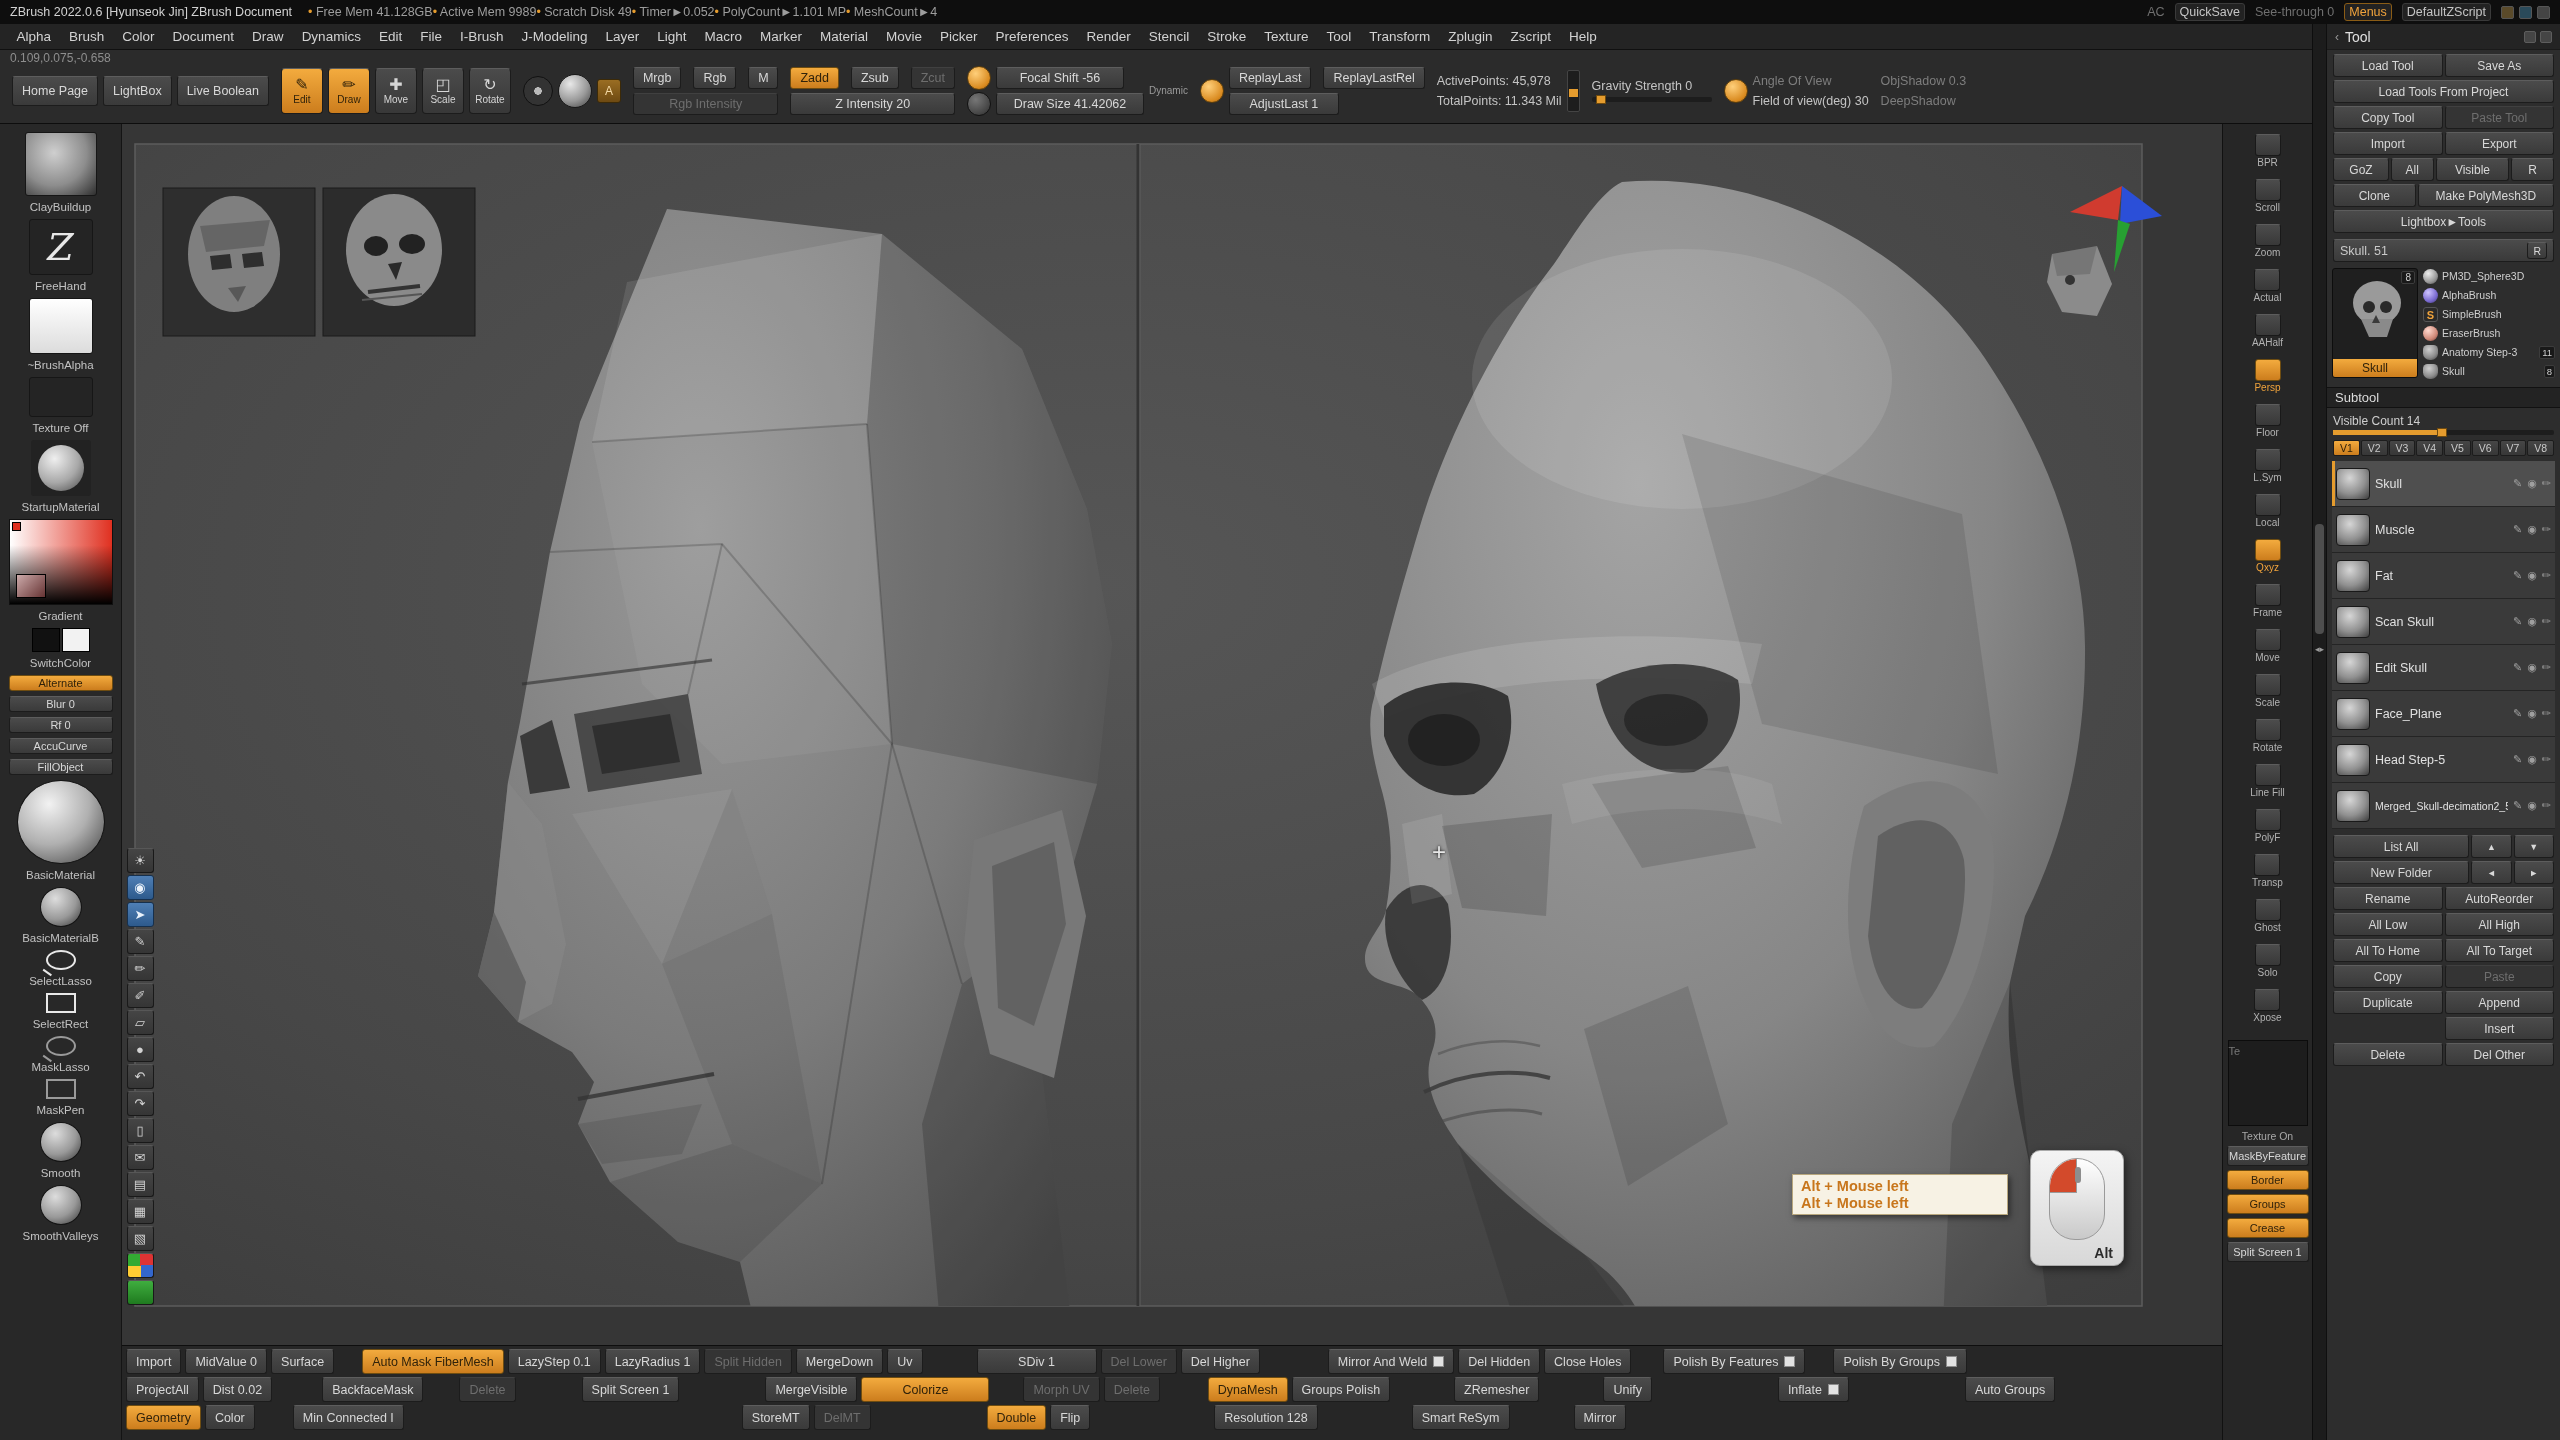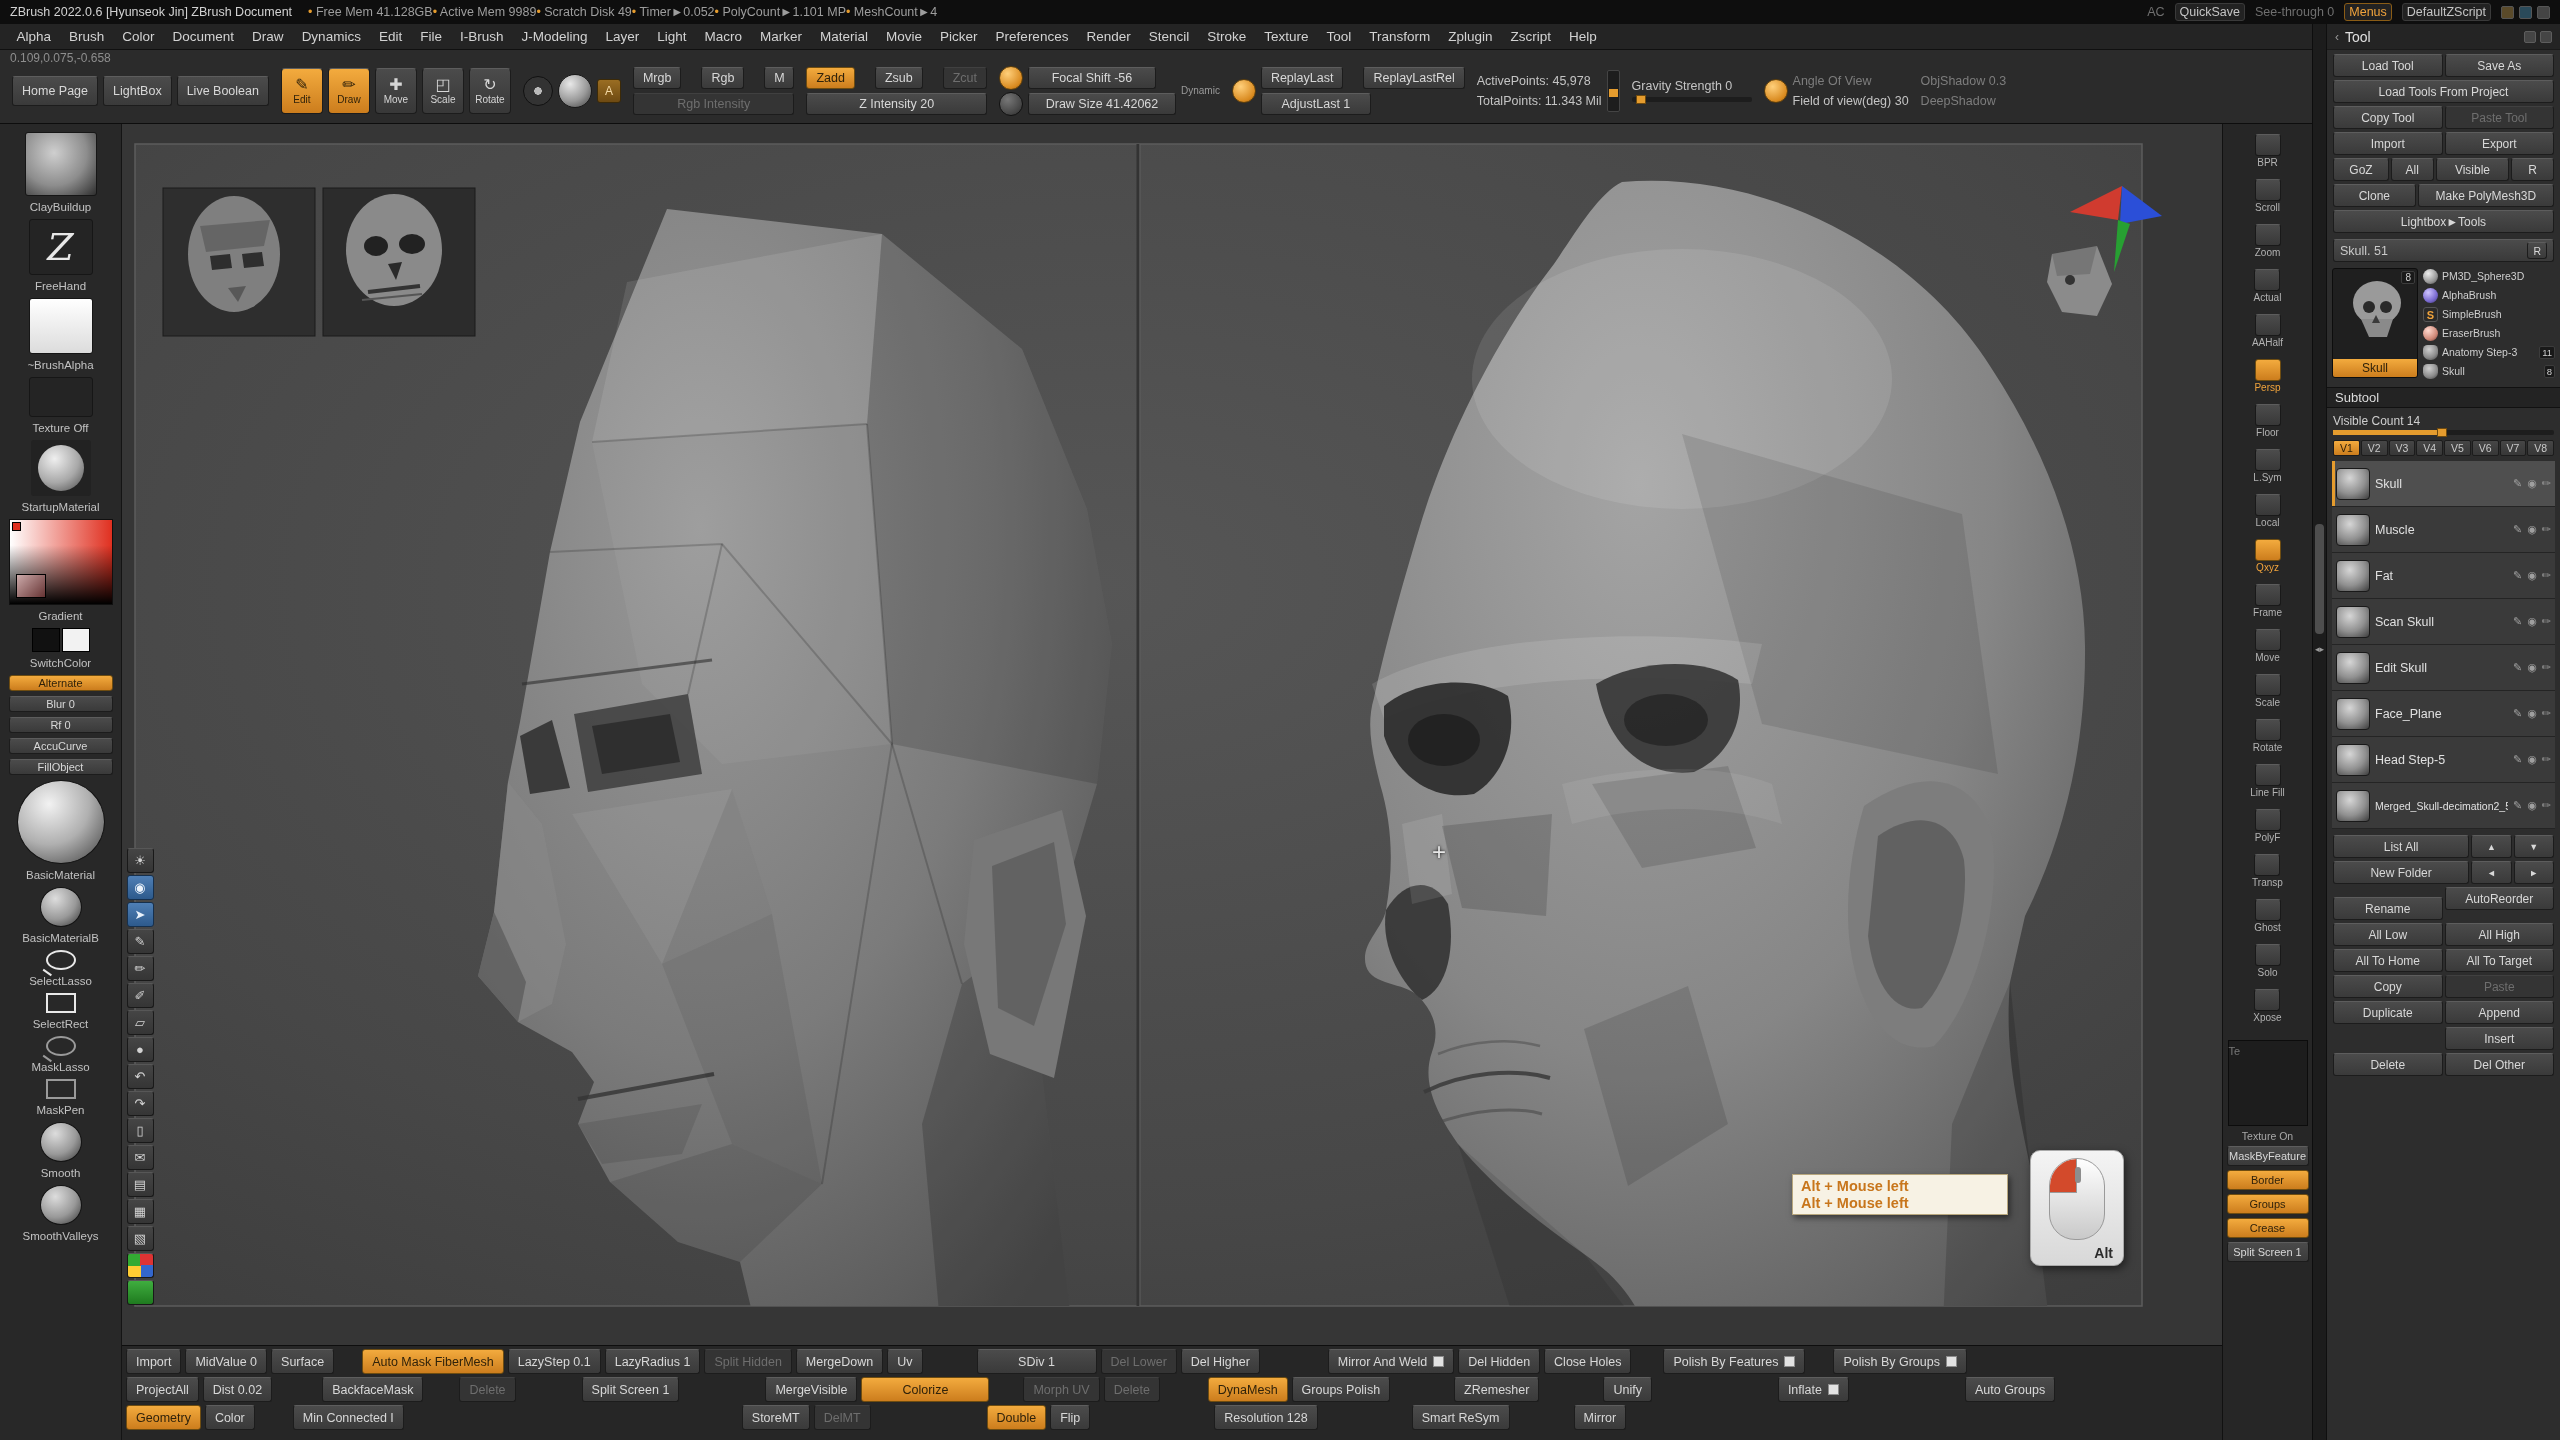--- a/index.html
+++ b/index.html
@@ -34,21 +34,21 @@
 
   
   .menubar{height:26px;background:#242424;border-bottom:1px solid #101010;display:flex;align-items:center;padding:0 8px;gap:1px}
   .menu-item{padding:3px 8.5px;font-size:13.5px;color:#d2d2d2;border-radius:2px}
 
   
   .toolbar{height:74px;background:#2b2b2b;border-bottom:1px solid #0d0d0d;display:flex;align-items:center;gap:12px;padding:14px 10px 6px 12px;position:relative}
   .coords{position:absolute;top:1px;left:10px;font-size:12px;color:#8e8e8e}
   .tgroup{display:flex;align-items:center;gap:5px}
   .tcol{display:flex;flex-direction:column;gap:4px}
-  .trow{display:flex;gap:20px;align-items:center}
+  .trow{display:flex;gap:12px;align-items:center}
   .icbtn{width:42px;height:46px;display:flex;flex-direction:column;align-items:center;justify-content:center;gap:1px;
          background:linear-gradient(#4b4b4b,#383838);border:1px solid #1c1c1c;border-top-color:#5d5d5d;border-radius:4px;color:#d6d6d6}
   .icbtn .g{font-size:16px;line-height:16px}
   .icbtn .l{font-size:10px}
   .icbtn.orange{background:linear-gradient(#f3ab3e,#cc7d1d);color:#30220a}
   .roundic{width:24px;height:24px;border-radius:50%;background:radial-gradient(circle at 35% 30%,#ffcf7a,#d98a1f 70%,#8a5310);border:1px solid #5e3f0c}
   .roundic.dark{background:radial-gradient(circle at 35% 30%,#777,#444 70%,#222);border-color:#111}
   .sphere-ic{width:34px;height:34px;border-radius:50%;background:radial-gradient(circle at 35% 28%,#e8e8e8,#9a9a9a 55%,#3f3f3f);border:1px solid #1a1a1a}
   .stroke-ic{width:30px;height:30px;border-radius:50%;background:radial-gradient(circle at 50% 50%,#bbb 0 18%,#333 20% 100%);border:1px solid #111}
   .abtn{width:24px;height:24px;border-radius:3px;background:linear-gradient(#9a6d22,#6e4a12);color:#f4d9a6;display:flex;align-items:center;justify-content:center;border:1px solid #3c2a08;font-size:12px}
@@ -920,21 +920,21 @@
     </div>
 
   <div class="st-actions">
 
   <button class="btn" style="width: calc(62% - 2px);">List All</button>
       <button class="btn mini" style="width: calc(19% - 2px);">▲</button>
       <button class="btn mini" style="width: calc(19% - 2px);">▼</button>
       <button class="btn" style="width: calc(62% - 2px);">New Folder</button>
       <button class="btn mini" style="width: calc(19% - 2px);">◄</button>
       <button class="btn mini" style="width: calc(19% - 2px);">►</button>
-      <button class="btn" style="width: calc(50% - 2px); margin-top: 10px;">Rename</button>
+      <button class="btn" style="width: calc(50% - 2px);">Rename</button>
       <button class="btn" style="width: calc(50% - 2px);">AutoReorder</button>
       <button class="btn" style="width: calc(50% - 2px);">All Low</button>
       <button class="btn" style="width: calc(50% - 2px);">All High</button>
       <button class="btn" style="width: calc(50% - 2px);">All To Home</button>
       <button class="btn" style="width: calc(50% - 2px);">All To Target</button>
       <button class="btn" style="width: calc(50% - 2px);">Copy</button>
       <button class="btn disabled" style="width: calc(50% - 2px);">Paste</button>
       <button class="btn" style="width: calc(50% - 2px);">Duplicate</button>
       <button class="btn" style="width: calc(50% - 2px);">Append</button>
       <button class="btn ghost" style="width: calc(50% - 2px);"></button>

